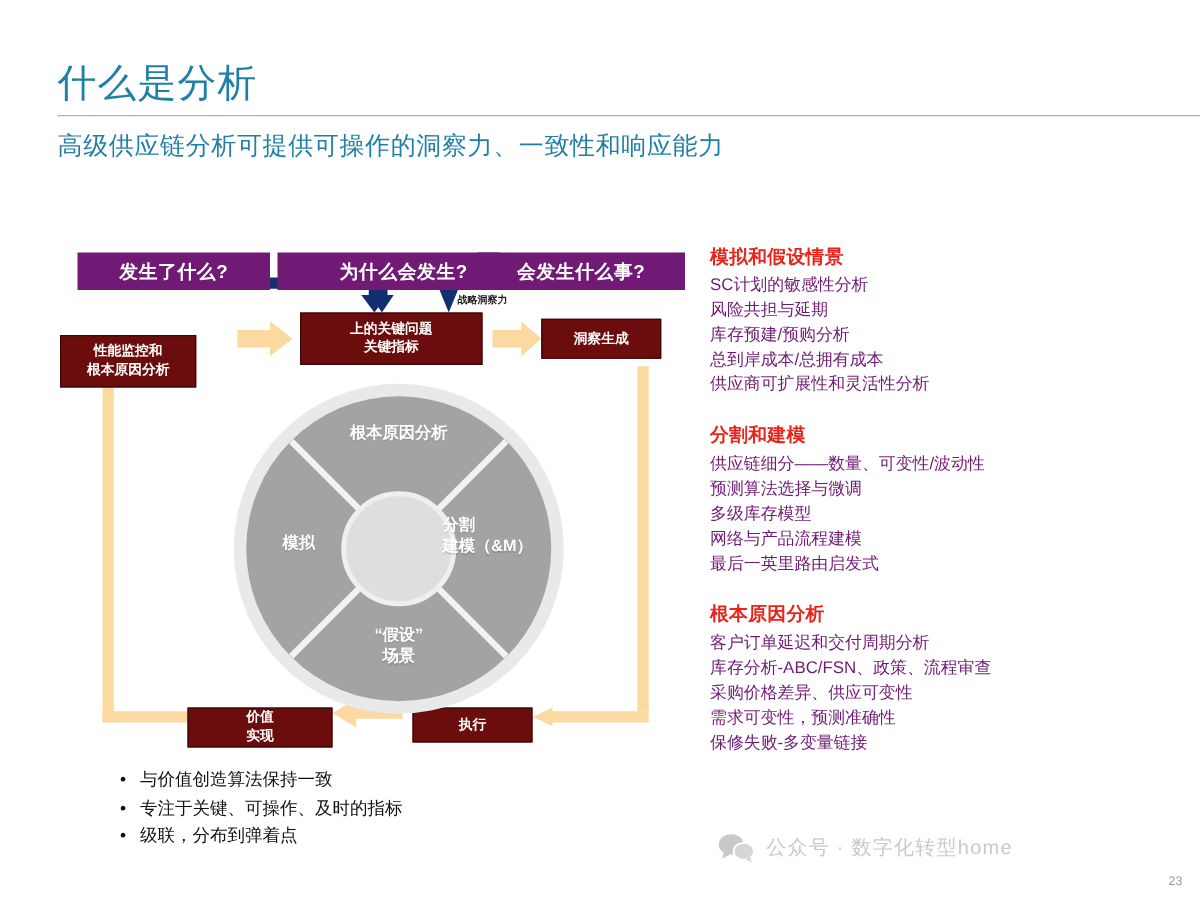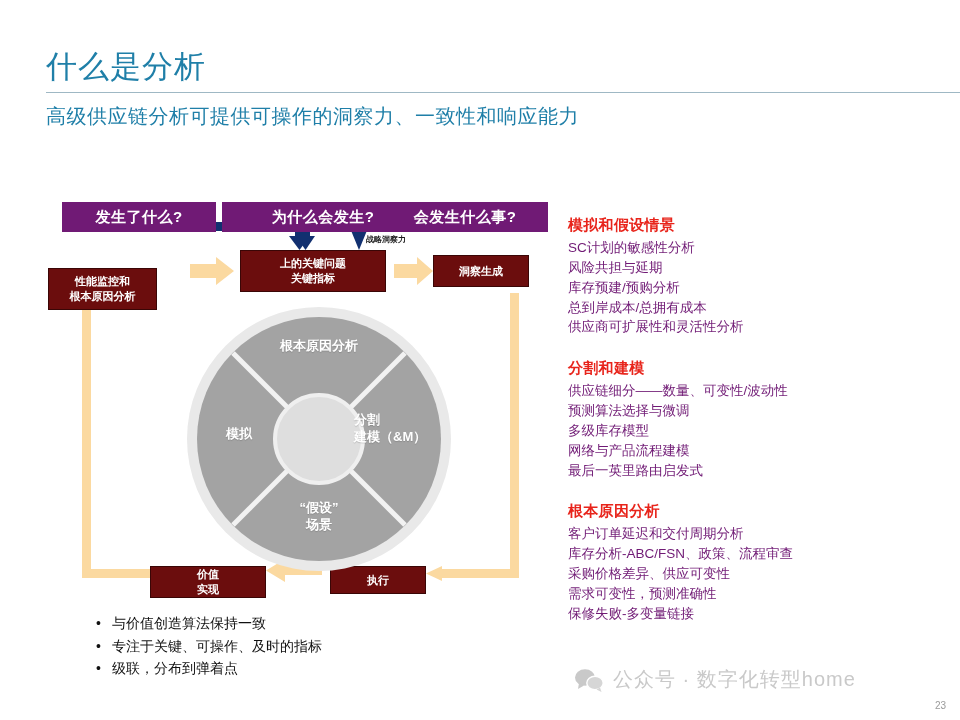--- a/index.html
+++ b/index.html
@@ -142,21 +142,21 @@
   #bullets .dot {
     width: 16px;
     flex: 0 0 16px;
     font-size: 14px;
   }
 
   
   #right-col {
     position: absolute;
     left: 568px;
-    top: 216px;
+    top: 196px;
     width: 388px;
   }
   .rc-group { margin-bottom: 22px; }
   .rc-head {
     color: #e8241b;
     font-size: 15px;
     font-weight: bold;
     margin-bottom: 3px;
     letter-spacing: 0.3px;
   }
@@ -169,21 +169,21 @@
   
   #footer {
     position: absolute;
     left: 574px;
     top: 666px;
     display: flex;
     align-items: center;
     gap: 9px;
   }
   #footer-text {
-    font-size: 20px;
+    font-size: 16px;
     color: #c9c9c9;
     letter-spacing: 1px;
   }
   #wechat-icon { display: block; }
   #page-number {
     position: absolute;
     right: 14px;
     top: 700px;
     font-size: 10px;
     color: #9a9a9a;

